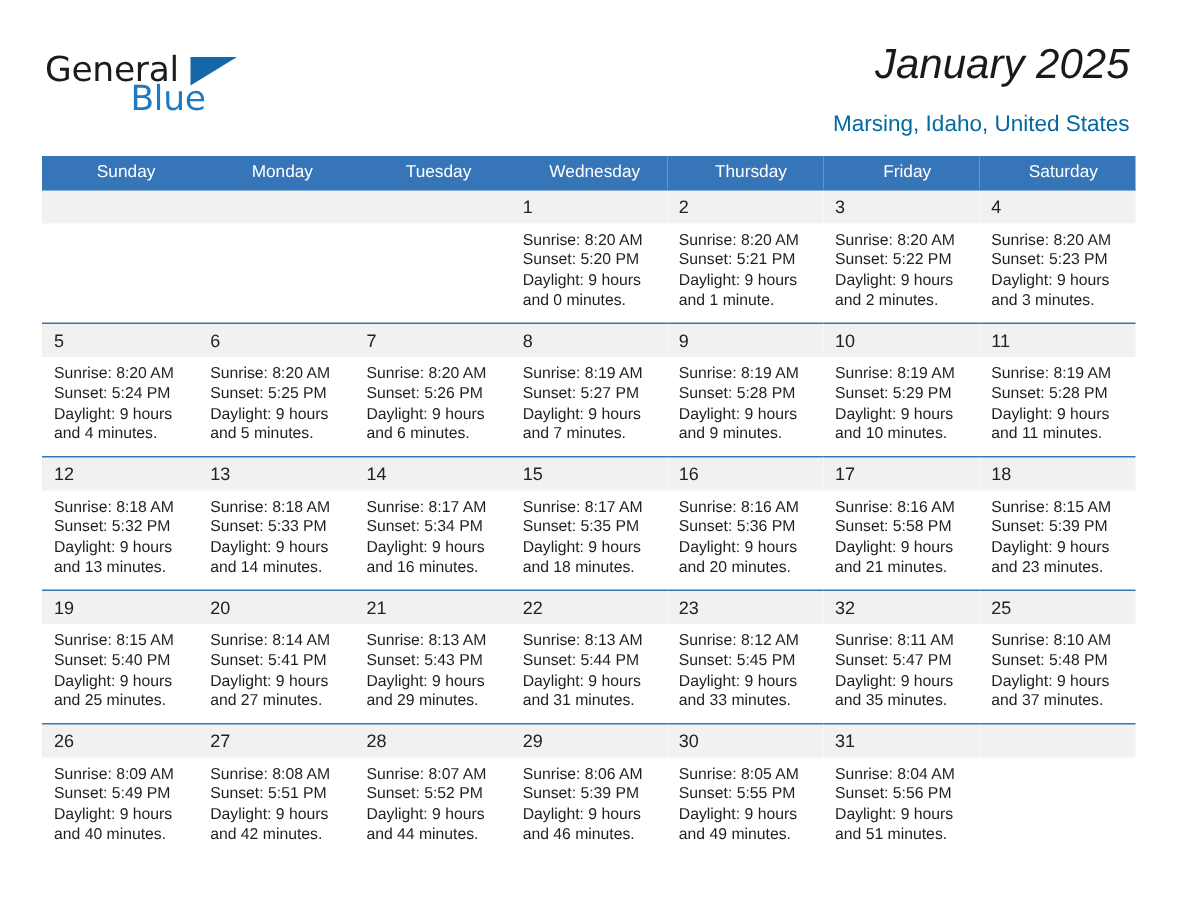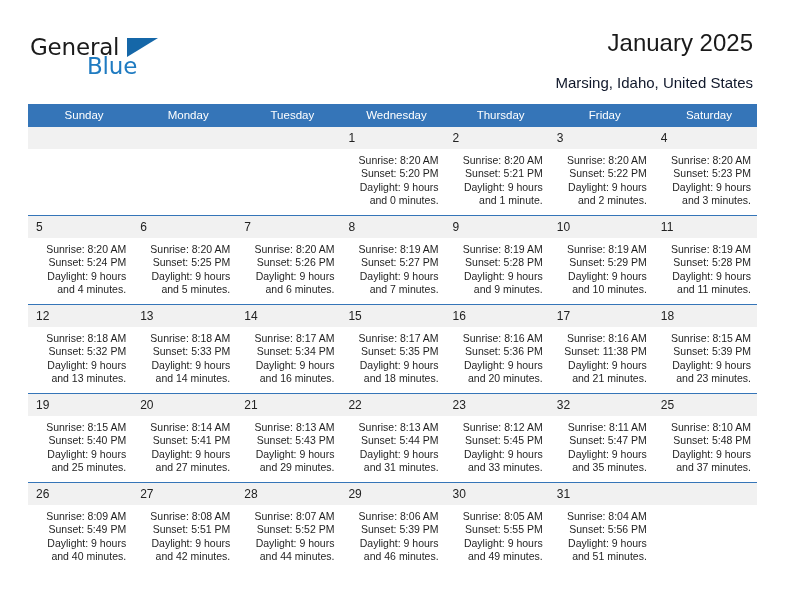--- a/index.html
+++ b/index.html
@@ -65,33 +65,34 @@
     width: 0;
     height: 0;
     border-left: 31px solid #1567a8;
     border-bottom: 19px solid transparent;
   }
 
   .title {
     position: absolute;
     right: 0;
     top: 0px;
-    font-size: 24px;
+    font-size: 28px;
     line-height: 34px;
     color: #1a1a1a;
     text-align: center;
     white-space: nowrap;
+    font-style: italic;
   }
   .subtitle {
     position: absolute;
     right: 0;
     top: 47px;
     font-size: 15px;
     line-height: 20px;
-    color: #0f172a;
+    color: #0369a1;
     text-align: right;
     white-space: nowrap;
   }
 
   
   .calendar {
     position: absolute;
     left: 28px;
     top: 104px;
     width: 729px;
@@ -131,21 +132,20 @@
     height: 14px;
   }
   .daynum.empty {
     color: transparent;
   }
   .info {
     padding: 5px 6px 0 8px;
     font-size: 10.5px;
     line-height: 13.4px;
     color: #1f1f1f;
-    text-align: right;
   }
   .info div {
     white-space: nowrap;
   }
   td.blank .daynum {
     background: #f1f1f1;
   }
 </style>
 </head>
 <body>
@@ -351,21 +351,21 @@
                 <div>Sunrise: 8:16 AM</div>
                 <div>Sunset: 5:36 PM</div>
                 <div>Daylight: 9 hours</div>
                 <div>and 20 minutes.</div>
               </div>
             </td>
             <td class="">
               <div class="daynum">17</div>
               <div class="info">
                 <div>Sunrise: 8:16 AM</div>
-                <div>Sunset: 11:38 PM</div>
+                <div>Sunset: 5:58 PM</div>
                 <div>Daylight: 9 hours</div>
                 <div>and 21 minutes.</div>
               </div>
             </td>
             <td class="">
               <div class="daynum">18</div>
               <div class="info">
                 <div>Sunrise: 8:15 AM</div>
                 <div>Sunset: 5:39 PM</div>
                 <div>Daylight: 9 hours</div>

